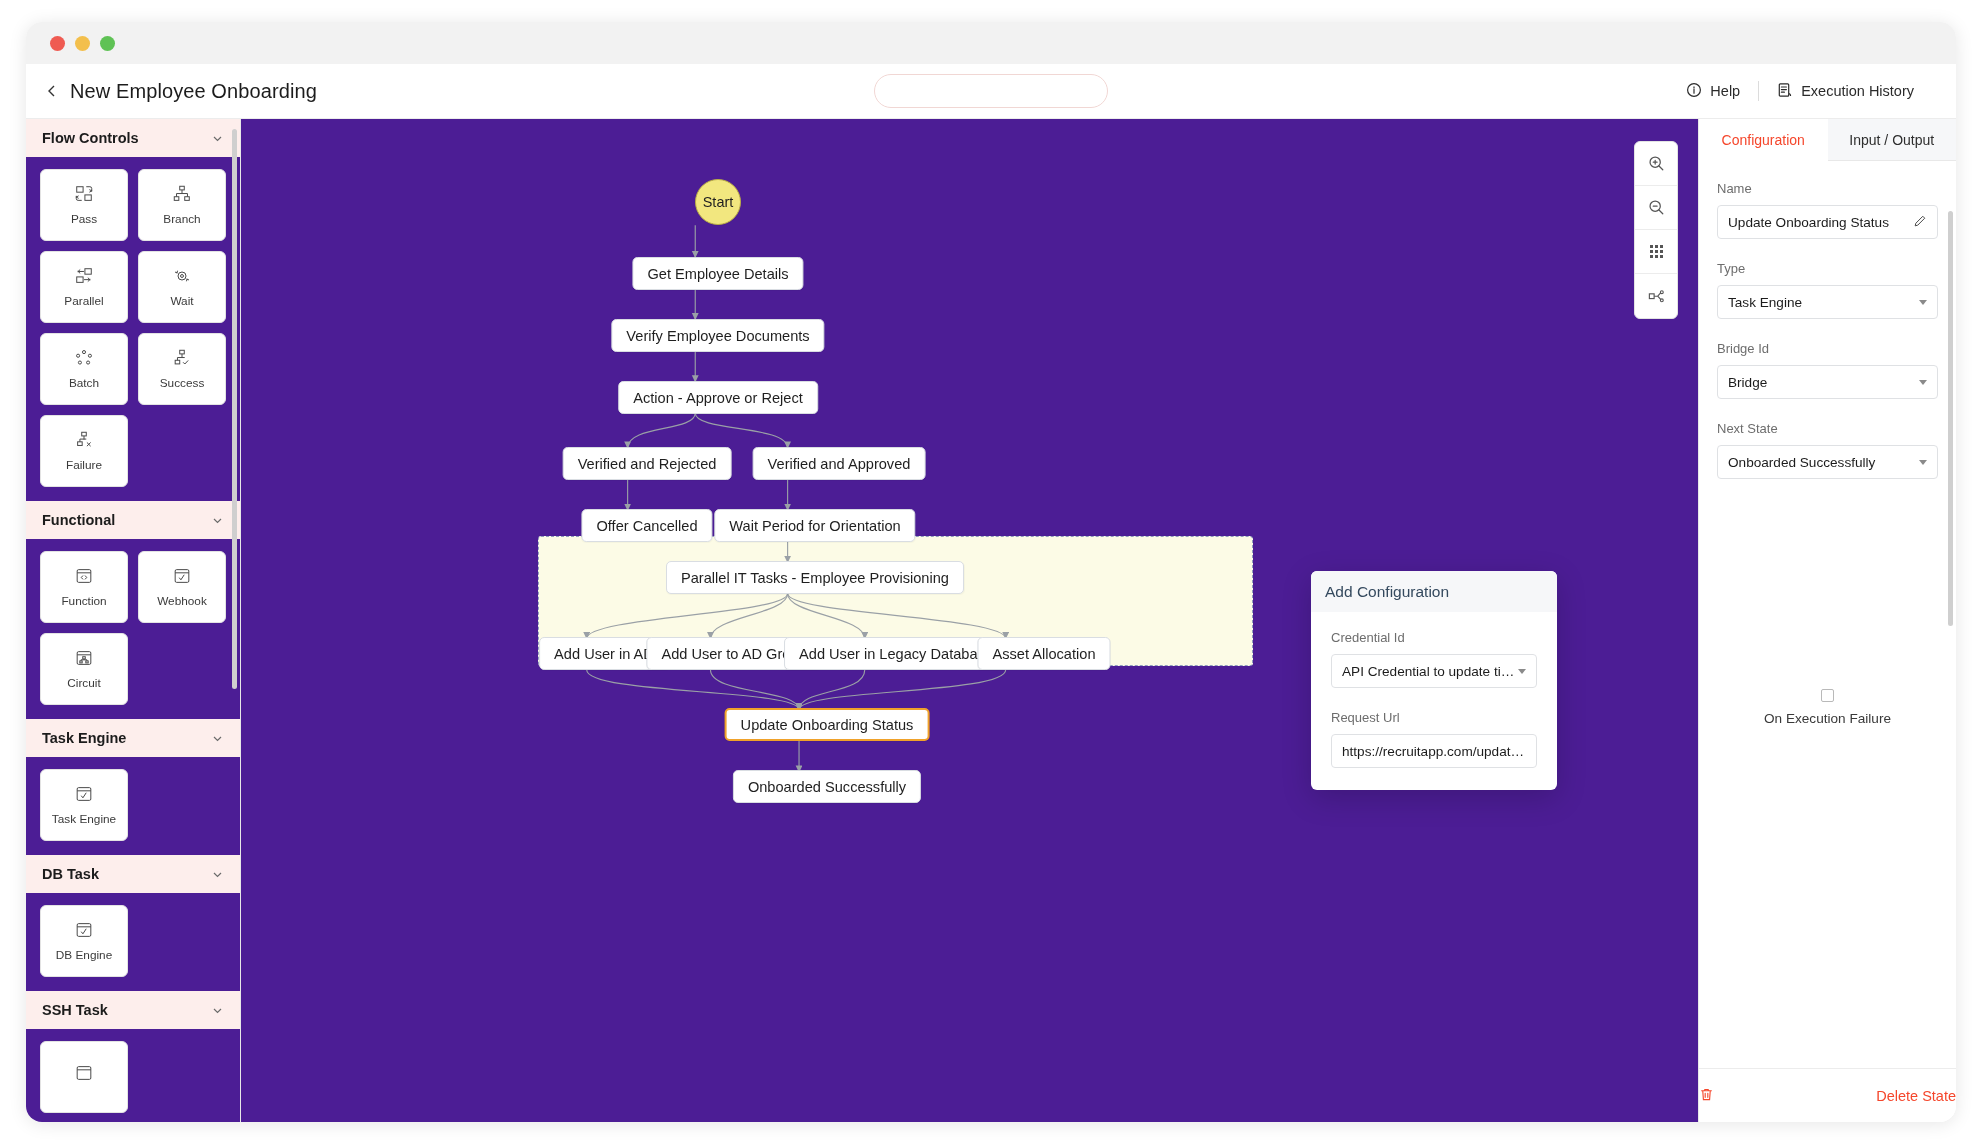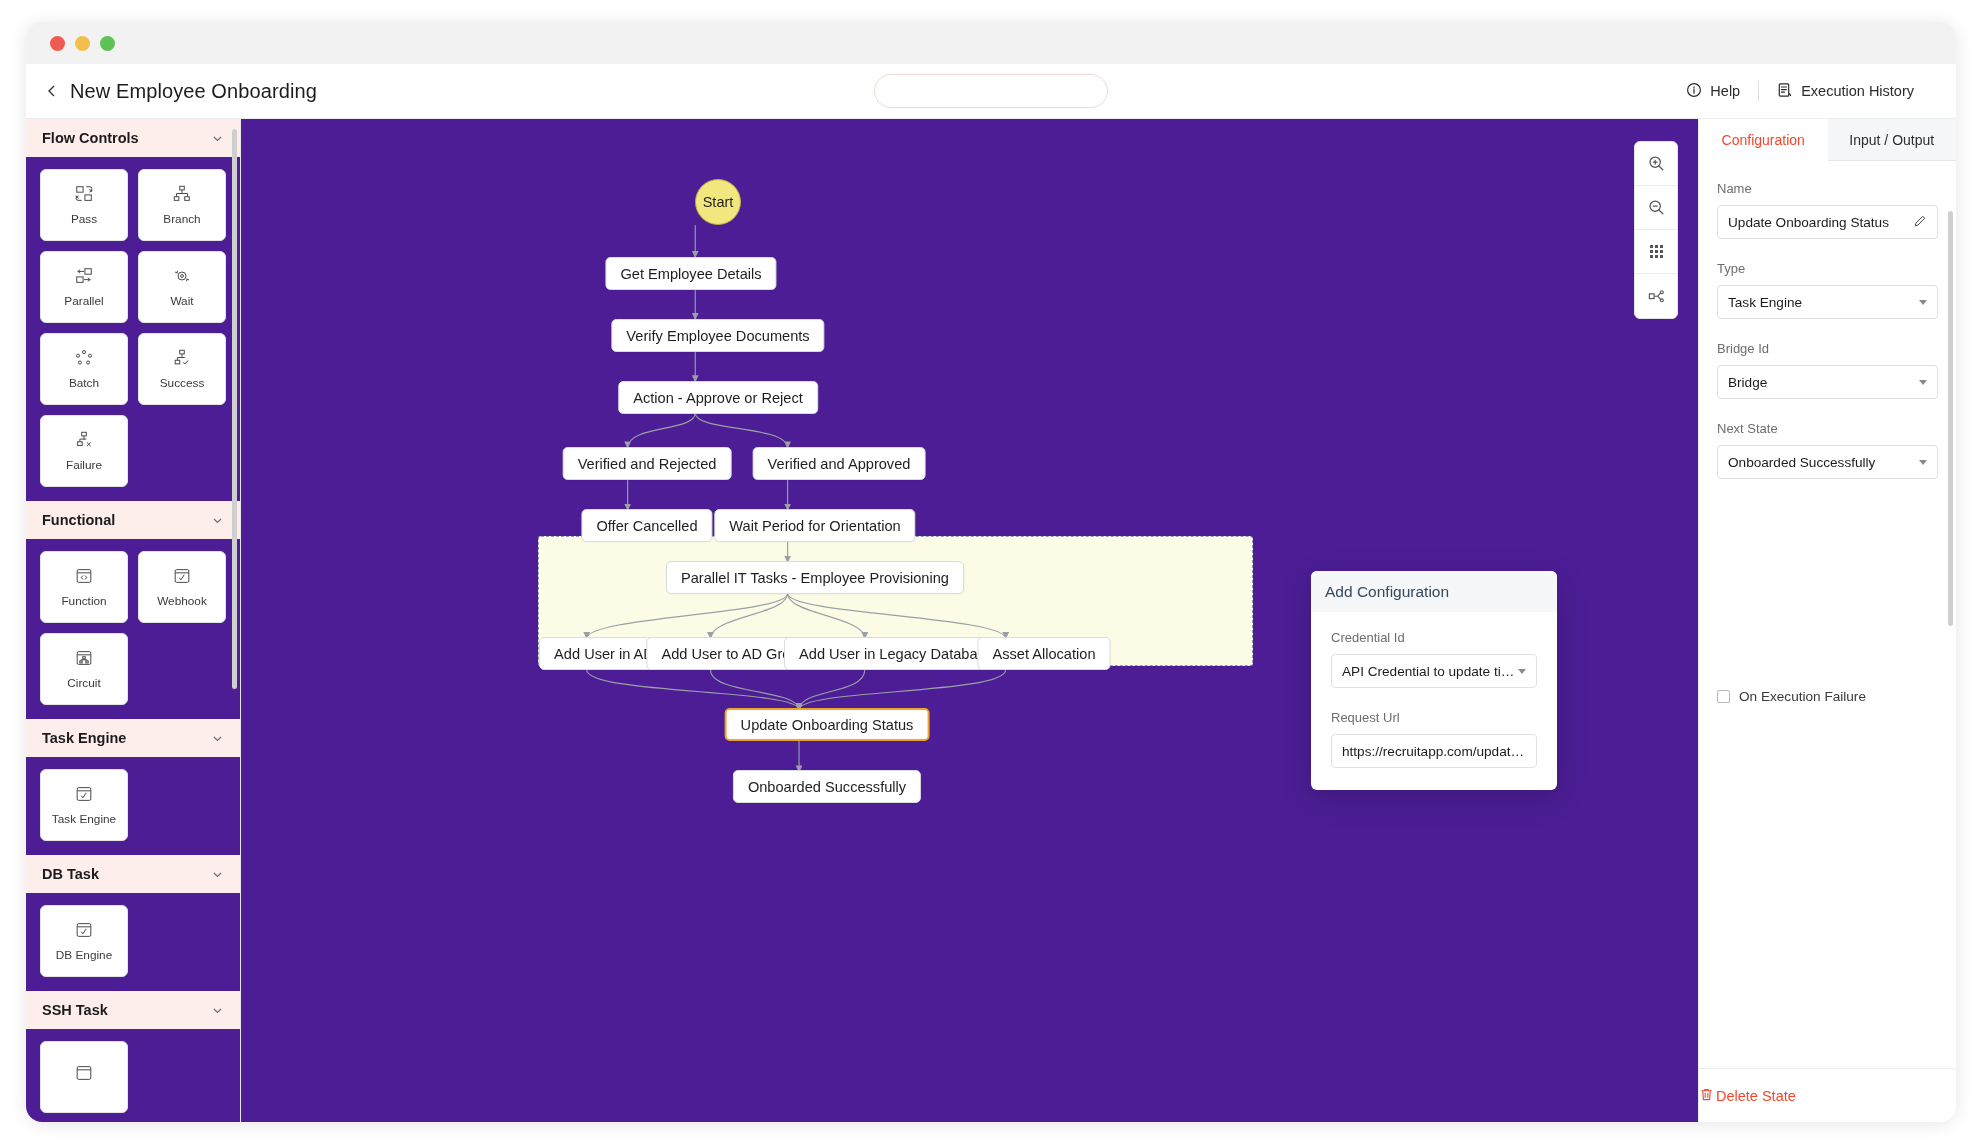--- a/index.html
+++ b/index.html
@@ -180,26 +180,26 @@
   .field { margin-bottom: 22px; }
   .flabel { font-size: 13px; color: #6d6d6d; margin-bottom: 9px; }
   .fbox {
     height: 34px; border: 1px solid #dfe1e4; border-radius: 4px;
     background: #fff; display: flex; align-items: center;
     padding: 0 10px; font-size: 13.6px; color: #1c1c1c;
     cursor: pointer;
   }
   .fbox .fval { flex: 1; overflow: hidden; white-space: nowrap; text-overflow: ellipsis; }
   .caret { width: 0; height: 0; border-left: 4px solid transparent; border-right: 4px solid transparent; border-top: 5px solid #8a8a8a; }
-  .chk-row { display: flex; align-items: center; gap: 9px; font-size: 13.6px; color: #3a3a3a; }
+  .chk-row { display: flex; align-items: center; gap: 9px; font-size: 13.6px; color: #3a3a3a; flex-direction: column; }
   .chkbox { width: 13px; height: 13px; border: 1px solid #b9b9b9; border-radius: 2px; background: #fff; }
   .cfg-footer {
     height: 54px; flex: 0 0 54px;
     border-top: 1px solid #ececec;
-    display: flex; align-items: center; justify-content: flex-start;
+    display: flex; align-items: center; justify-content: space-between;
     gap: 2px; color: #f5462b; font-size: 14.5px; cursor: pointer;
   }
 
   
   .add-cfg {
     position: absolute;
     left: 1285px; top: 452px;
     width: 246px;
     background: #fff;
     border-radius: 6px;
@@ -555,21 +555,21 @@
             <path d="M493 549 C493 574, 586 568, 586 589"></path>
             <path d="M655 549 C655 574, 586 568, 586 589"></path>
             <path d="M803 549 C803 574, 586 568, 586 589"></path>
             <path d="M586 620 L586 651"></path>
           </g>
         </svg>
 
         <div class="node start" style="left:477px; top:60px;">
           <span>Start</span>
         </div>
-        <div class="node" style="left:450px; top:138px;">
+        <div class="node" style="left:477px; top:138px;">
           <span>Get Employee Details</span>
         </div>
         <div class="node" style="left:477px; top:200px;">
           <span>Verify Employee Documents</span>
         </div>
         <div class="node" style="left:477px; top:262px;">
           <span>Action - Approve or Reject</span>
         </div>
         <div class="node" style="left:406px; top:328px;">
           <span>Verified and Rejected</span>

